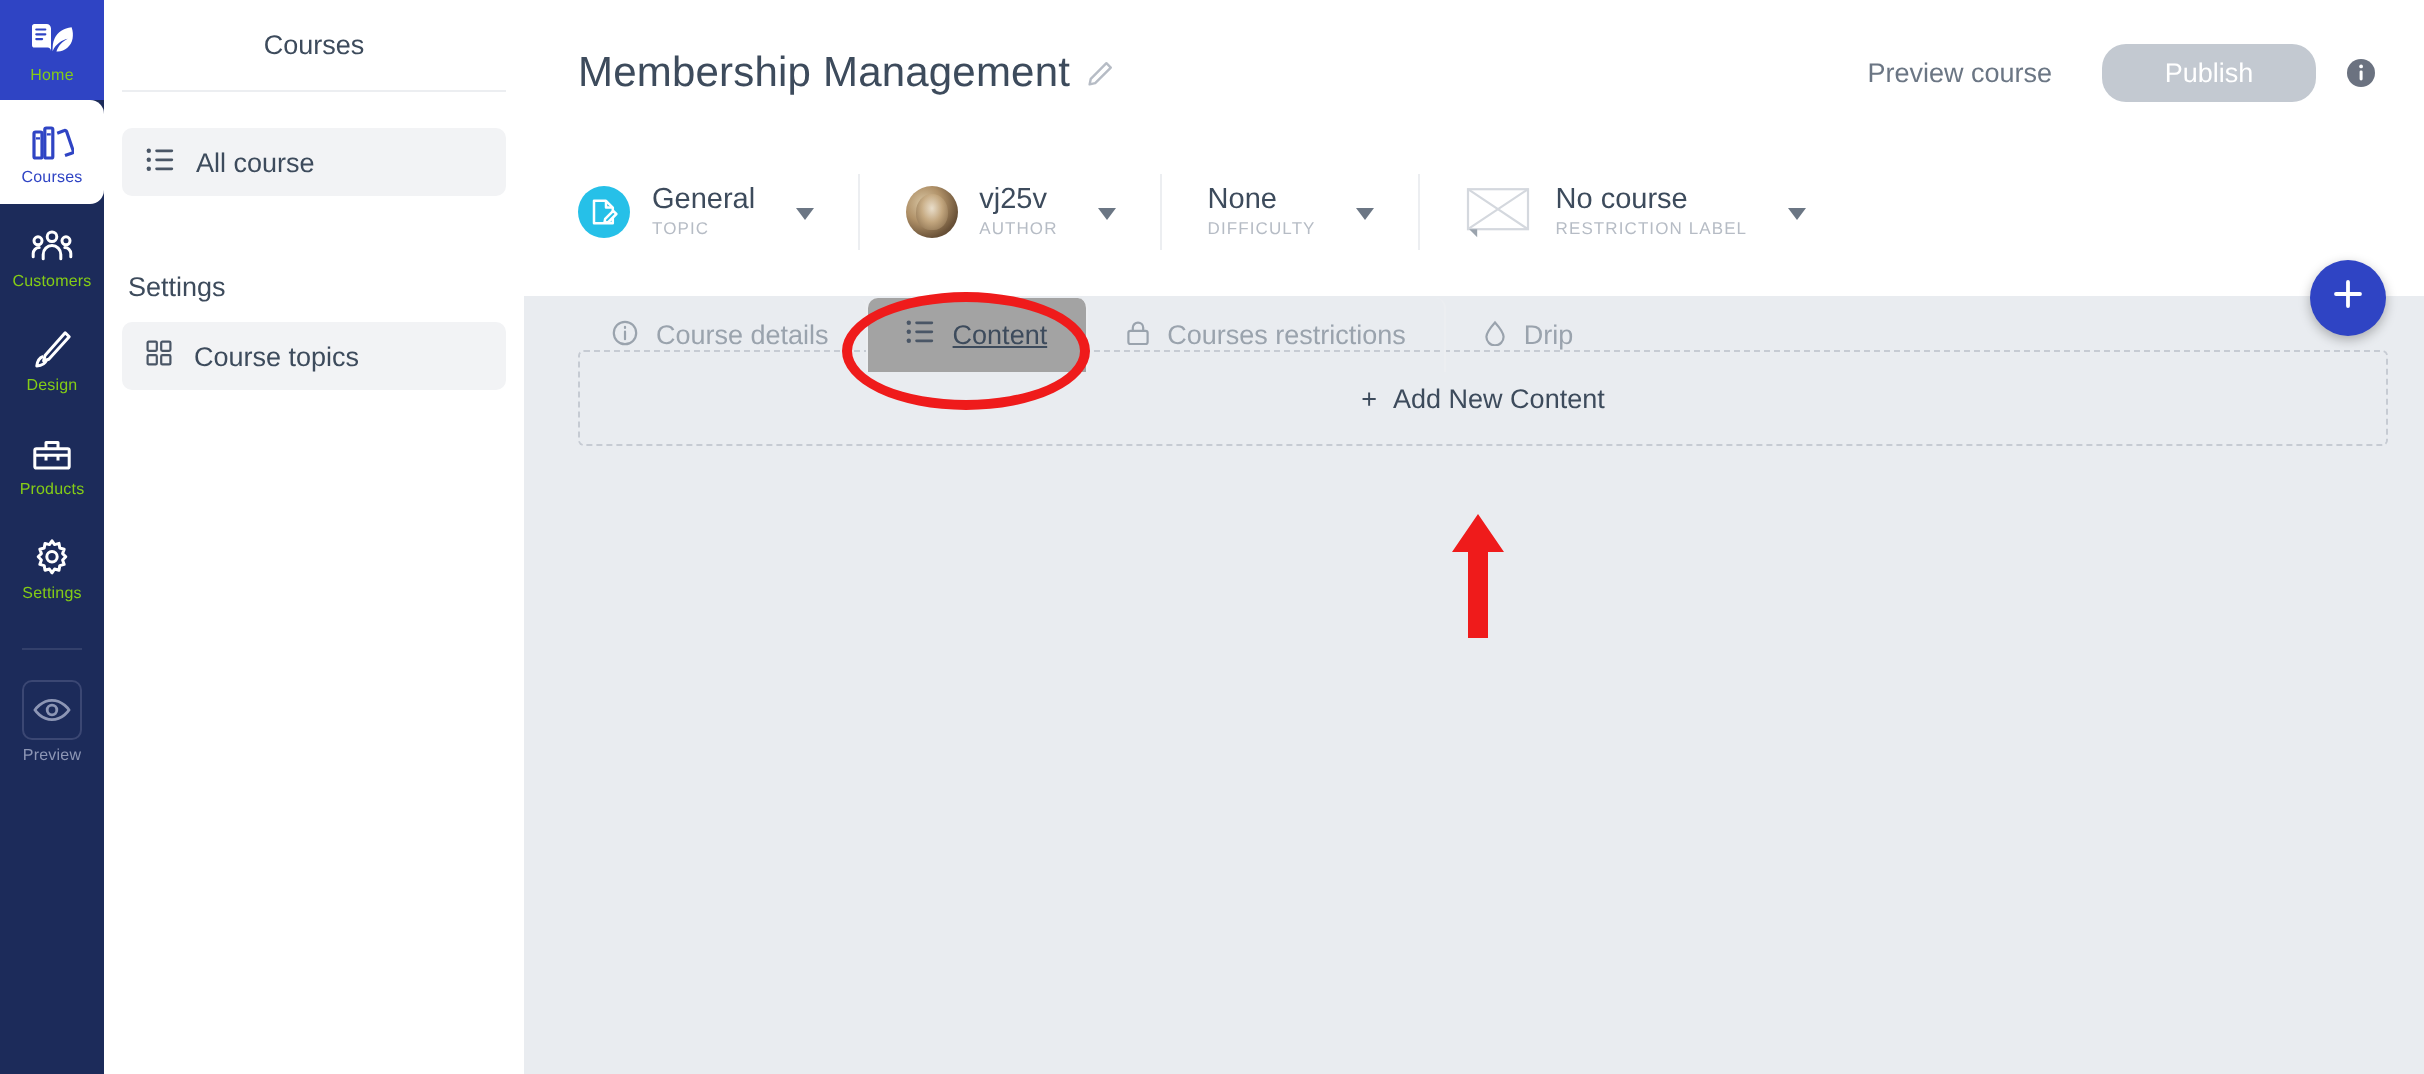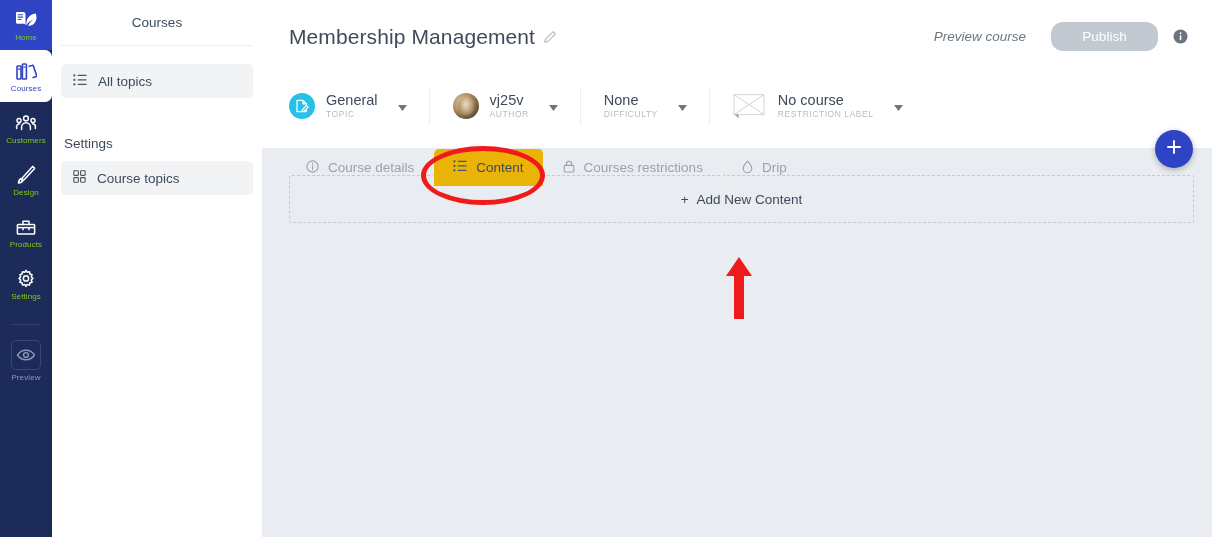--- a/index.html
+++ b/index.html
@@ -81,21 +81,21 @@
     display: flex; align-items: center;
     padding: 22px 26px 0 27px;
   }
   .page-title {
     font-size: 21px; color: #3d4b5c; font-weight: normal;
     letter-spacing: .1px;
   }
   .title-pencil { margin-left: 8px; display: flex; align-items: center; }
   .title-spacer { flex: 1 1 auto; }
   .preview-course {
-    font-size: 13.5px; color: #6b7684; cursor: pointer; margin-right: 25px; font-style: italic;
+    font-size: 13.5px; color: #6b7684; cursor: pointer; margin-right: 25px;
   }
   .publish-btn {
     width: 107px; height: 29px; border-radius: 12px;
     background: #c3c9d1; color: #ffffff;
     font-size: 13.5px; border: none; cursor: default;
     display: flex; align-items: center; justify-content: center;
   }
   .info-dot { margin-left: 15px; display: flex; align-items: center; cursor: pointer; }
 
   
@@ -139,21 +139,21 @@
     padding-left: 287px; height: 38px;
     position: absolute; left: 0; top: 148px;
   }
   .tab {
     height: 37px; display: flex; align-items: center; gap: 9px;
     padding: 0 19px; font-size: 13.5px; color: #9aa3ad;
     border-top-left-radius: 5px; border-top-right-radius: 5px;
     border-right: 1px solid #eceef1;
     cursor: pointer; white-space: nowrap; background: transparent;
   }
-  .tab.active { background: #eab308; color: #3d4b5c; }
+  .tab.active { background: #a3a3a3; color: #3d4b5c; text-decoration: underline; }
 
   .content-area {
     flex: 1 1 auto; background: #e9ecf0; position: relative;
     padding: 27px 20px 0 27px;
   }
   .add-new {
     height: 48px; border: 1px dashed #c6cbd3; border-radius: 3px;
     background: #e9ecf0;
     display: flex; align-items: center; justify-content: center;
     gap: 8px; font-size: 13.5px; color: #3d4b5c; cursor: pointer;
@@ -276,21 +276,21 @@
       <span>
         <svg width="14" height="12" viewBox="0 0 14 12" fill="#4a5666">
           <circle cx="1.4" cy="1.4" r="1.1"></circle>
             <rect x="4.6" y=".7" width="9" height="1.4" rx=".7"></rect>
           <circle cx="1.4" cy="5.9" r="1.1"></circle>
             <rect x="4.6" y="5.2" width="9" height="1.4" rx=".7"></rect>
           <circle cx="1.4" cy="10.4" r="1.1"></circle>
             <rect x="4.6" y="9.7" width="9" height="1.4" rx=".7"></rect>
         </svg>
       </span>
-      <span>All topics</span>
+      <span>All course</span>
     </div>
 
     <div class="side-group-label">Settings</div>
 
     <div class="side-item sel">
       <span>
         <svg width="13" height="13" viewBox="0 0 13 13" fill="none" stroke="#4a5666" stroke-width="1.1">
           <rect x=".8" y=".8" width="4.6" height="4.6" rx=".6"></rect>
           <rect x="7.6" y=".8" width="4.6" height="4.6" rx=".6"></rect>
           <rect x=".8" y="7.6" width="4.6" height="4.6" rx=".6"></rect>

